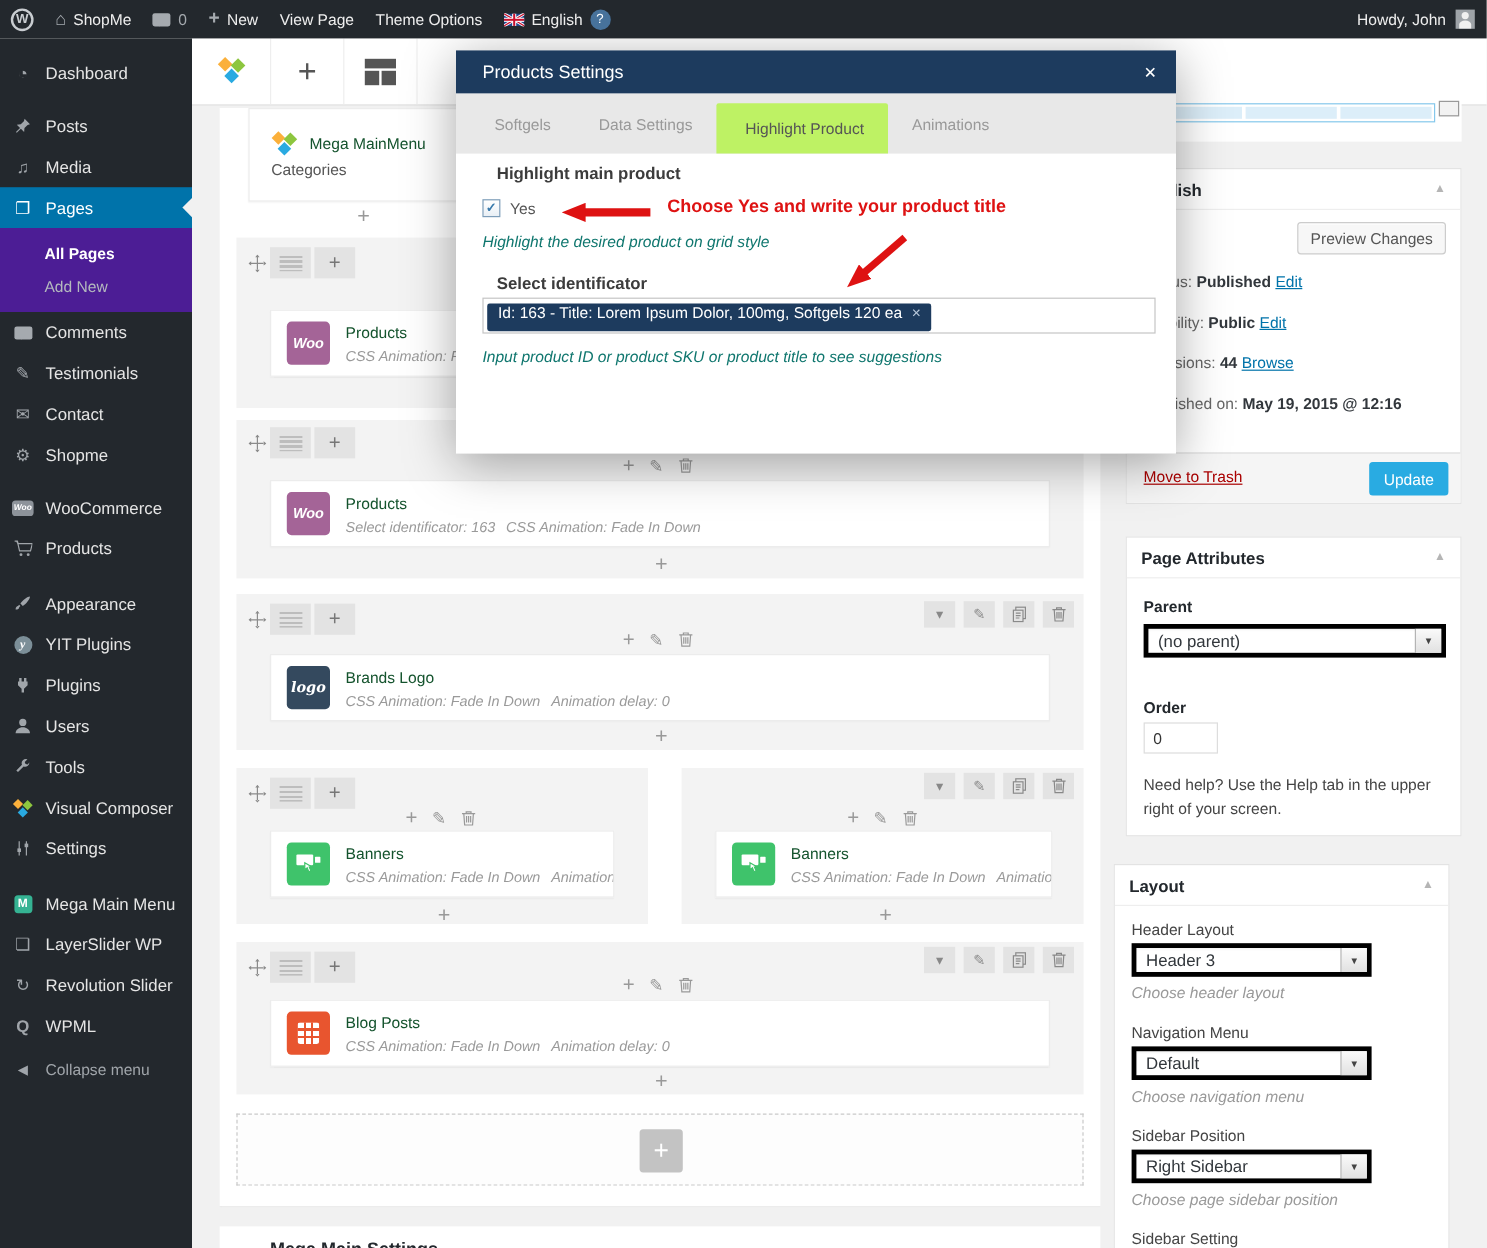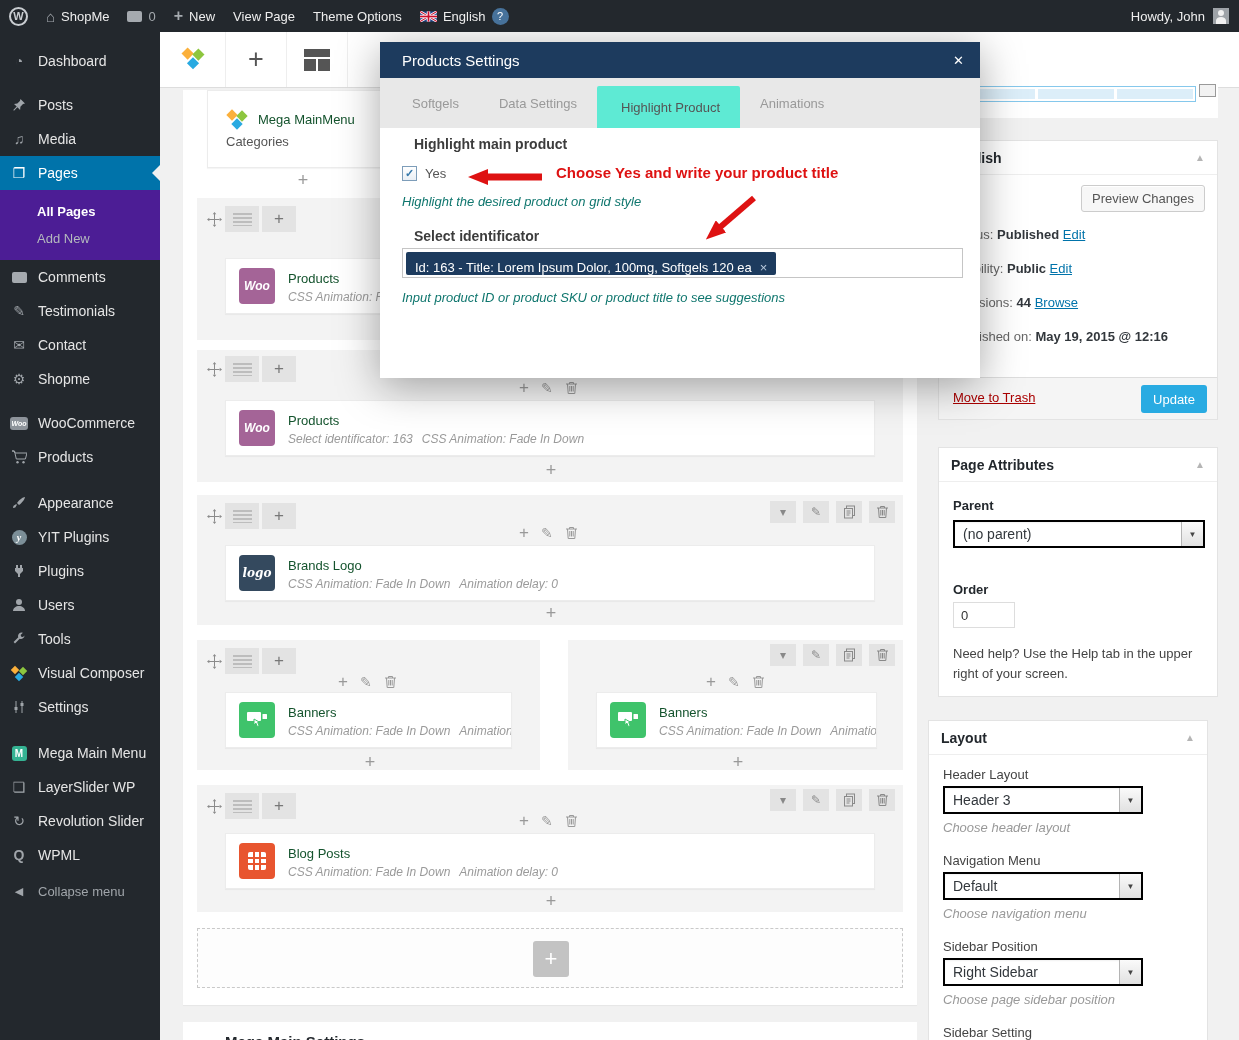--- a/index.html
+++ b/index.html
@@ -105,47 +105,47 @@
   .pub-line b { color:#32373c; }
   .sec-btn { position:absolute; height:27px; padding:0 10px; background:#f7f7f7; border:1px solid #ccc;
              border-radius:3px; color:#555; font-size:13px; display:flex; align-items:center; cursor:pointer;
              box-shadow:inset 0 1px 0 #fff; }
   .panel-foot { position:absolute; left:0; right:0; bottom:0; height:42px; background:#f5f5f5;
                 border-top:1px solid #ddd; }
   .trash-link { position:absolute; left:14px; top:12px; color:#a00; font-size:13px; text-decoration:underline; cursor:pointer; }
   .pl { position:absolute; left:14px; font-size:13px; color:#444; }
   .pl.bold { font-weight:bold; color:#23282d; }
   .pi { position:absolute; left:14px; font-style:italic; color:#999; font-size:13px; }
-  .select { position:absolute; left:14px; height:28px; background:#fff; border:2px solid #000000;
+  .select { position:absolute; left:14px; height:28px; background:#fff; border:4px solid #000000;
             display:flex; align-items:center; justify-content:space-between; padding-left:8px; font-size:14px;
             color:#32373c; cursor:pointer; box-shadow:inset 0 1px 2px rgba(0,0,0,.06); }
   .sel-btn { width:22px; height:100%; border-left:1px solid #b4b4b4; background:linear-gradient(#fafafa,#e1e1e1);
              display:flex; align-items:center; justify-content:center; font-size:8px; color:#444; }
   .num-input { position:absolute; left:14px; width:62px; height:26px; border:1px solid #ddd; padding-left:7px;
                font-size:13px; color:#333; font-family:"Liberation Sans",sans-serif; }
 
   
   #modal { position:absolute; left:380px; top:42px; width:600px; height:336px; background:#fff; z-index:50;
            box-shadow:0 8px 40px rgba(0,0,0,.35); }
   .modal-h { height:36px; background:#1d3b5e; color:#fff; display:flex; align-items:center;
              justify-content:space-between; padding:0 16px 0 22px; font-size:15px; }
   .modal-x { cursor:pointer; font-size:13px; color:#fff; }
   .modal-tabs { height:50px; background:#e8e8e8; display:flex; align-items:flex-end; padding-left:12px; }
   .mtab { padding:0 20px; font-size:13px; color:#999; height:50px; display:flex; align-items:center; cursor:pointer; }
-  .mtab.active { background:#5eead4; height:42px; color:#555; border-radius:2px 2px 0 0;padding-left:24px; }
+  .mtab.active { background:#bef264; height:42px; color:#555; border-radius:2px 2px 0 0;padding-left:24px; }
   .modal-body { position:absolute; left:0; top:86px; width:600px; height:194px; }
   .mb-label { position:absolute; font-size:14px; font-weight:bold; color:#3c3c3c;margin-left:12px; }
   .mb-hint { position:absolute; font-style:italic; color:#0f766e; font-size:13px; }
   .cbx { width:15px; height:15px; border:1px solid #7d9db9; background:linear-gradient(#fff,#e9eff5);
          display:inline-flex; align-items:center; justify-content:center; font-size:11px; color:#3779ab;
          font-weight:bold; cursor:pointer; }
   .annotation { position:absolute; color:#de1212; font-weight:bold; font-size:15px; }
   .sel2 { position:absolute; left:22px; top:120px; width:561px; height:30px; border:1px solid #c5c5c5;
           background:#fff; padding:3px; }
-  .tag { display:inline-flex; align-items:flex-end; gap:8px; background:#1d3b5e; color:#fff; font-size:13px;
+  .tag { display:inline-flex; align-items:flex-start; gap:8px; background:#1d3b5e; color:#fff; font-size:13px;
          height:23px; padding:0 9px; border-radius:2px; }
   .tag-x { color:#b9c9dc; cursor:pointer; }
   .modal-f { position:absolute; left:0; bottom:0; width:600px; height:56px; background:#e8e8e8;
              border-top:1px solid #dcdcdc; display:flex; align-items:center; padding-left:18px; gap:8px; }
   .btn-close { background:#fff; color:#777; font-size:13px; width:54px; height:38px; border-radius:3px;
                display:flex; align-items:center; justify-content:center; cursor:pointer; }
   .btn-save { background:#29abe2; color:#fff; font-size:13px; padding:0 17px; height:38px; border-radius:3px;
               display:flex; align-items:center; justify-content:center; cursor:pointer; }
 </style>
 </head>

